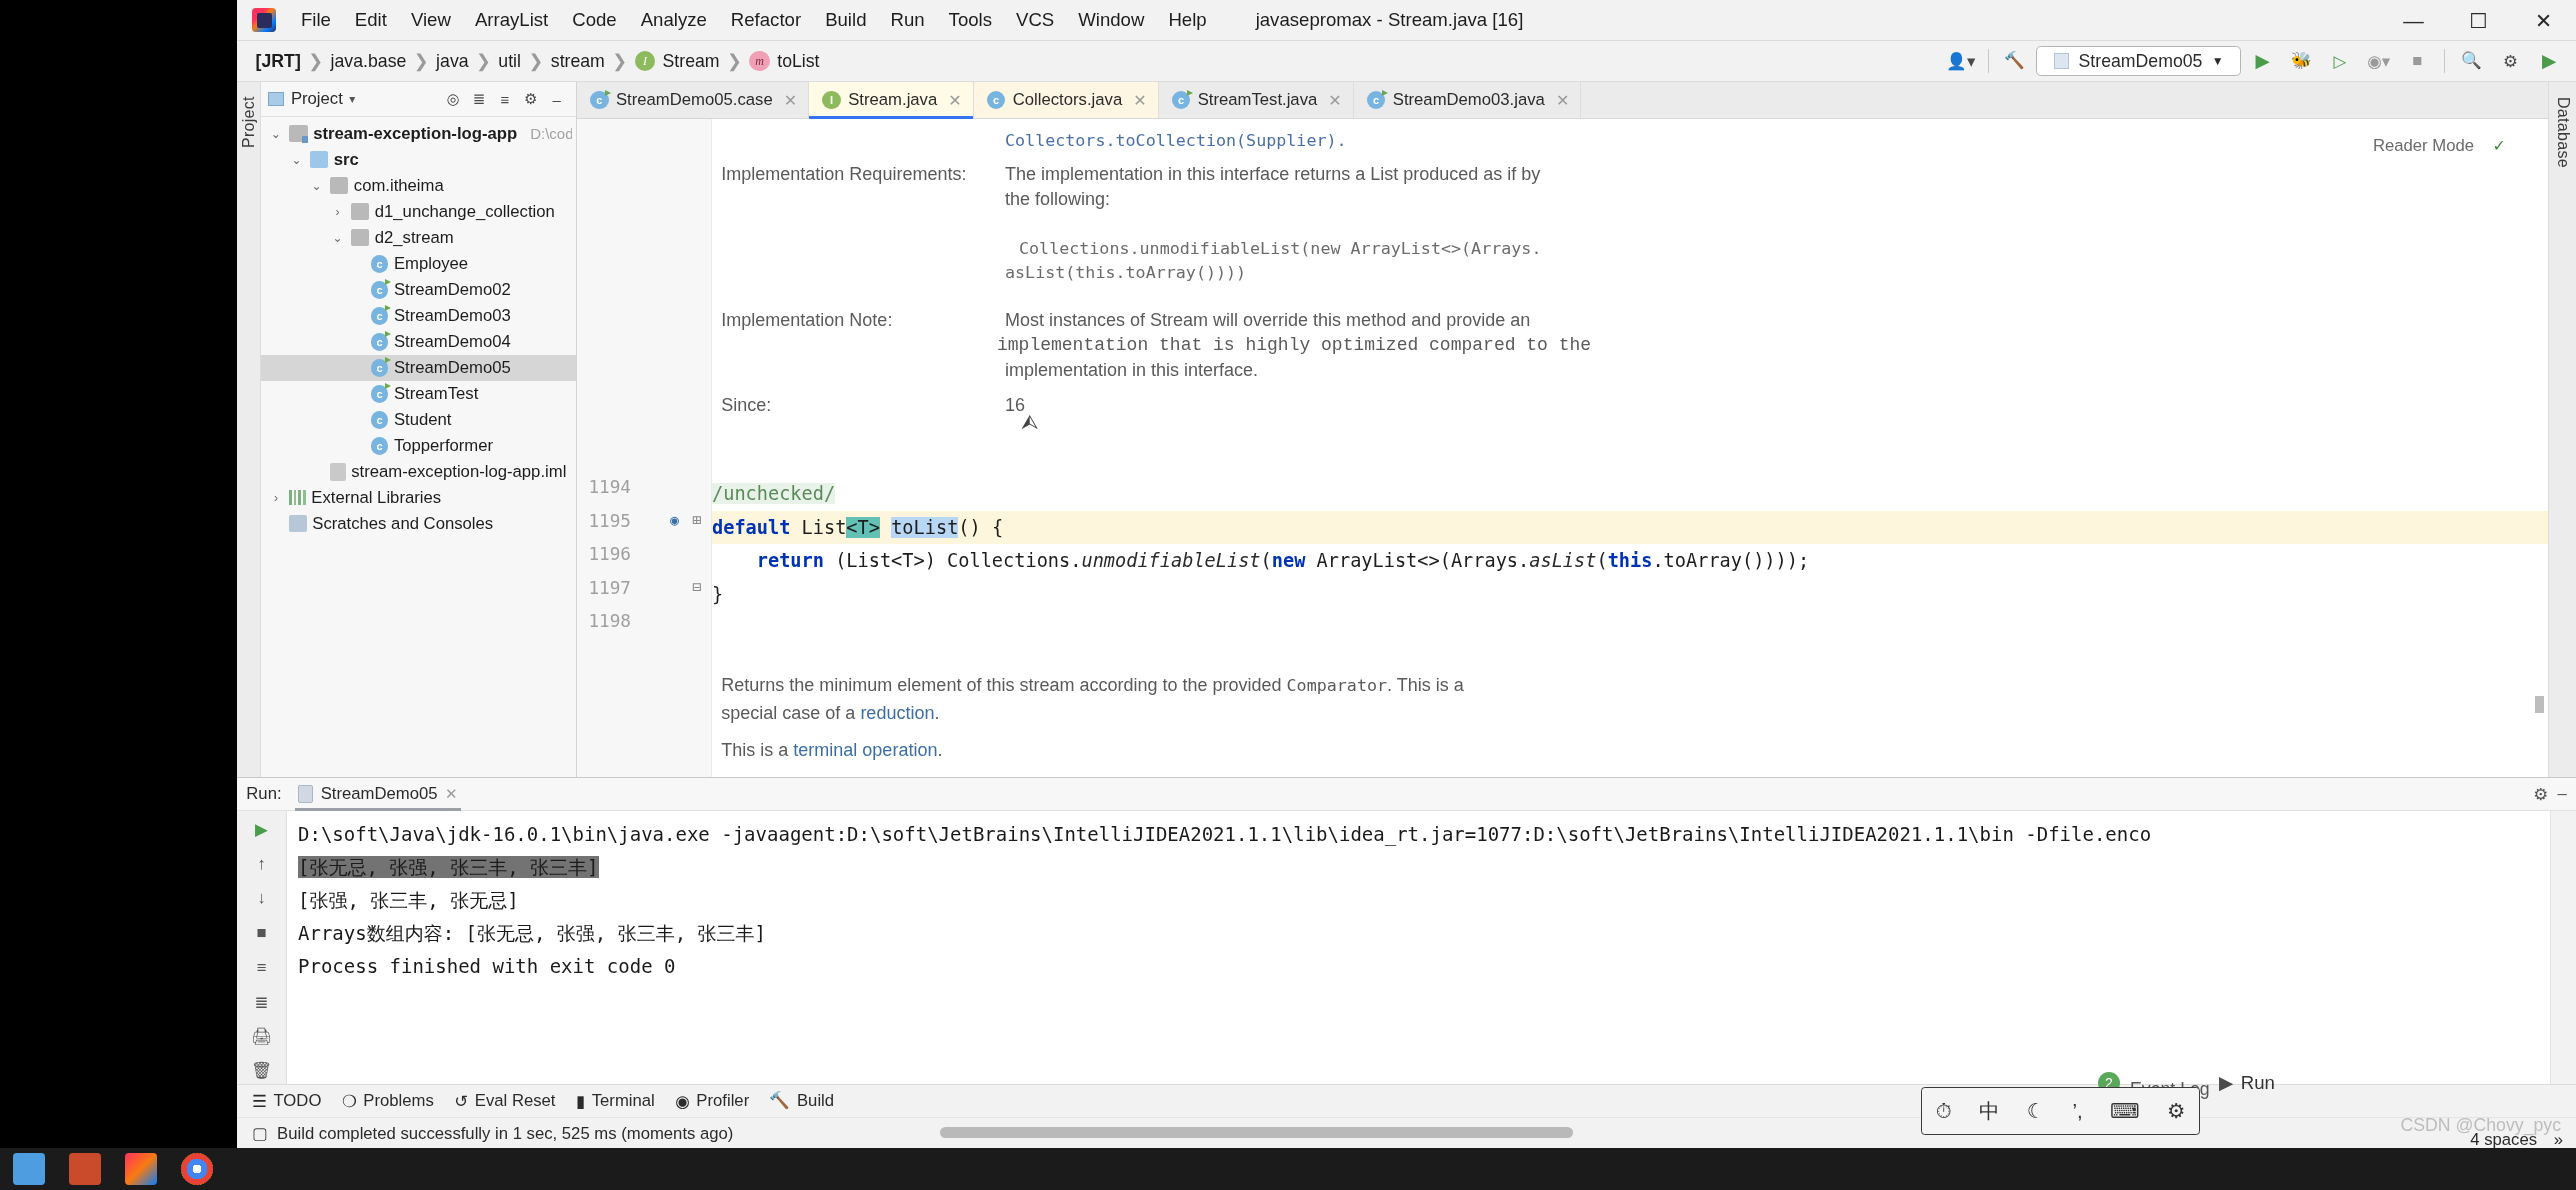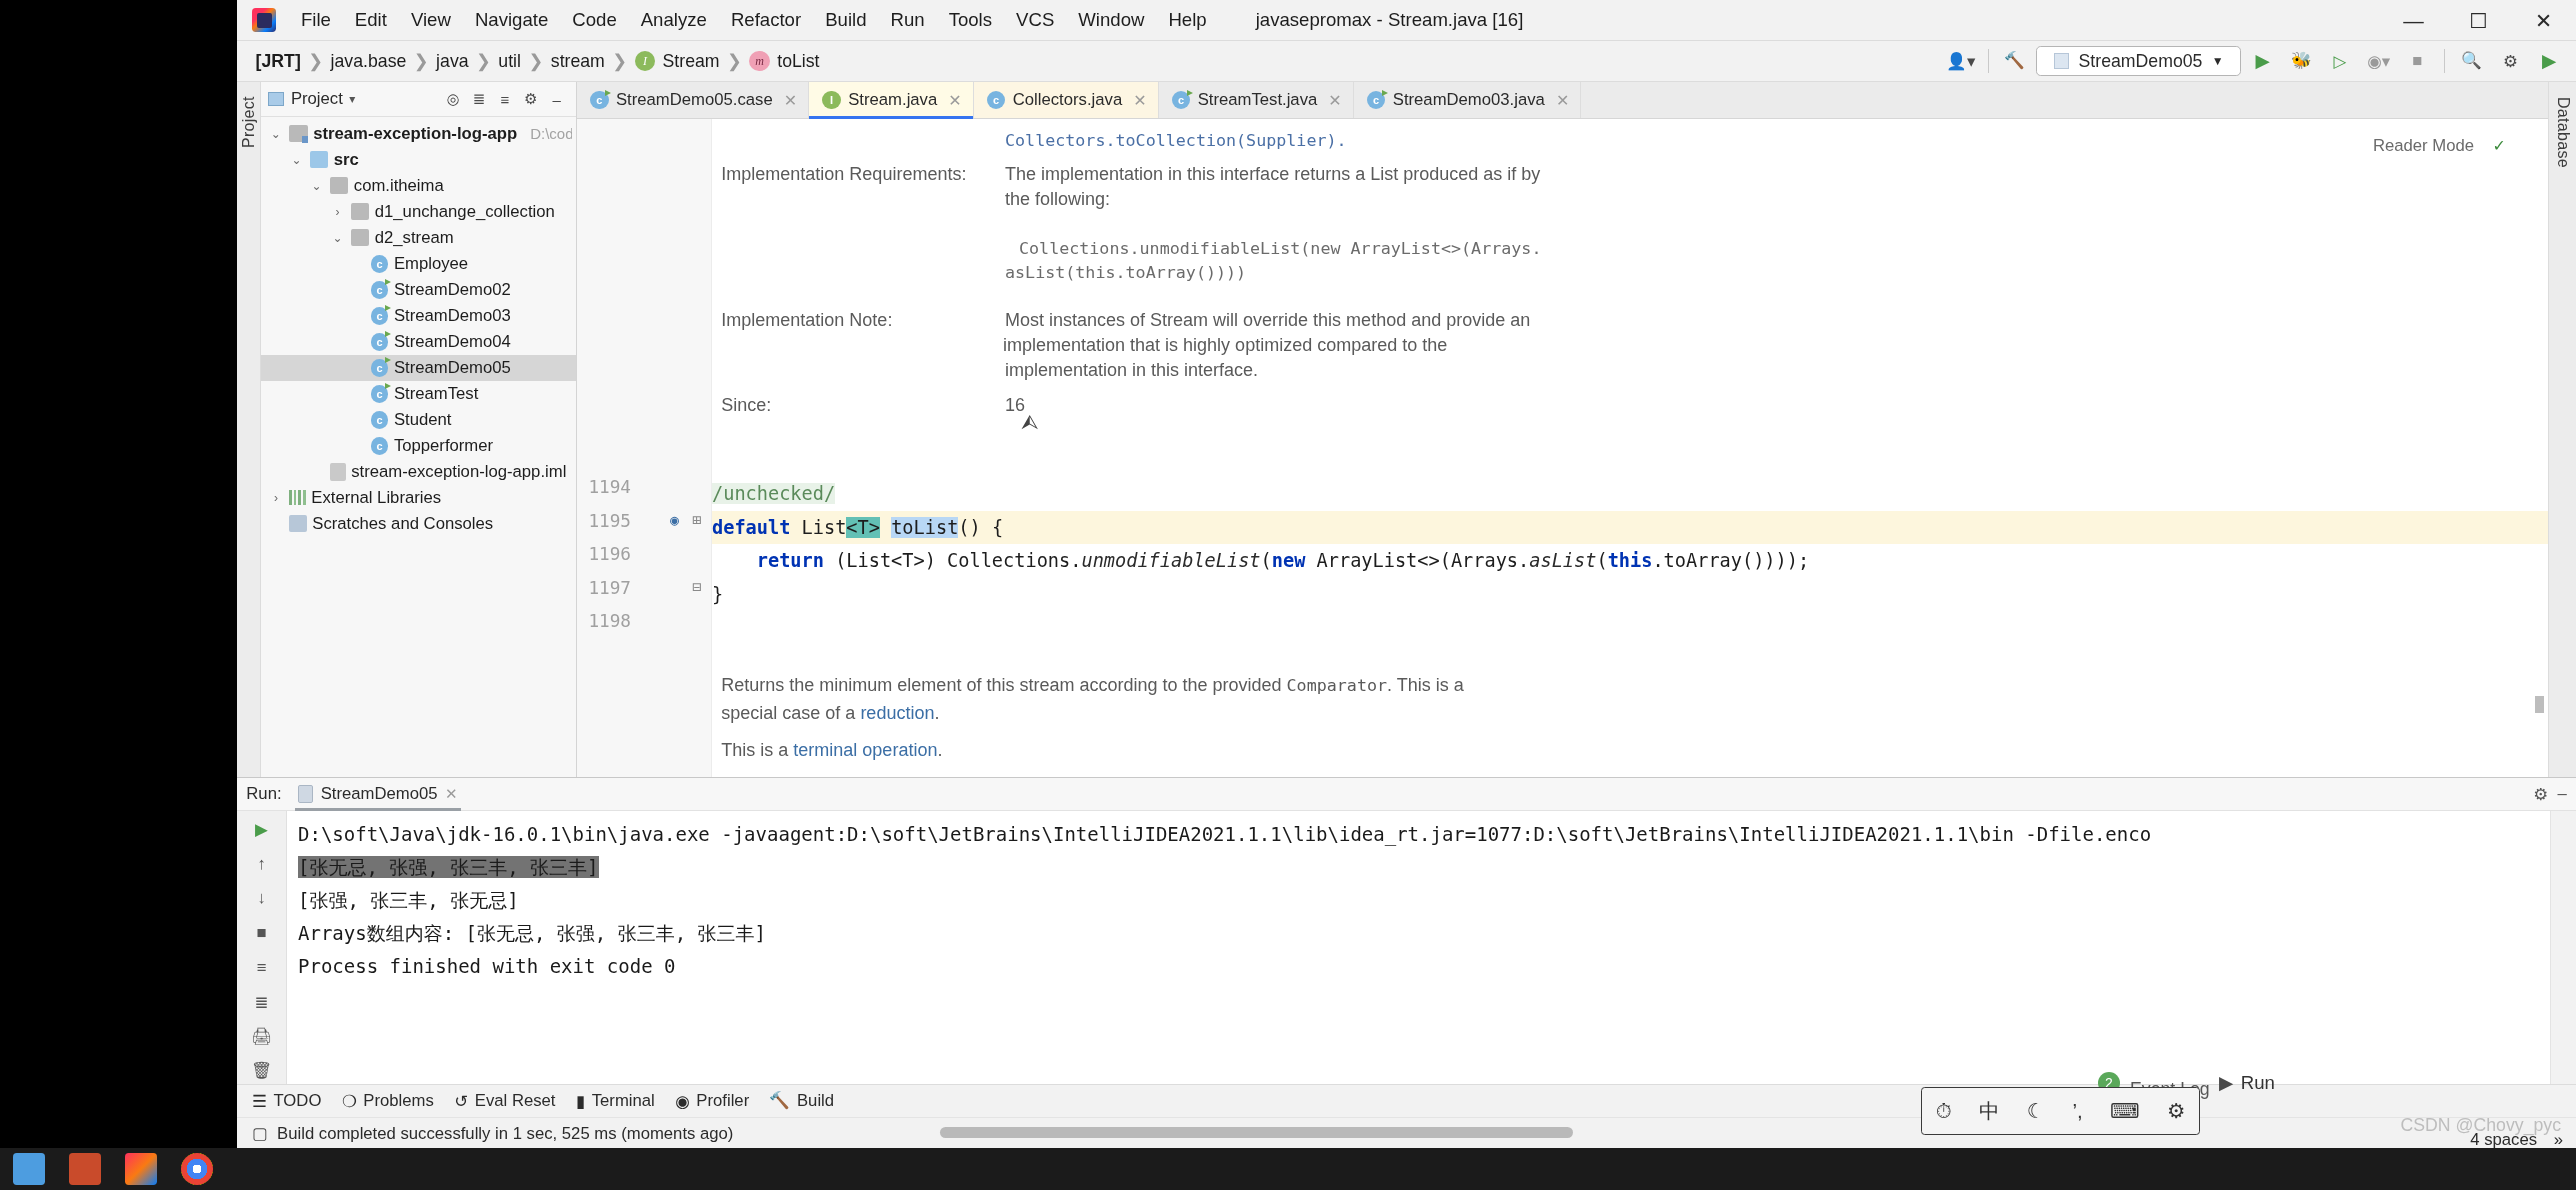--- a/index.html
+++ b/index.html
@@ -271,21 +271,21 @@
 <div class="desktop">
   <div class="side-dark-left"></div>
 
   <div class="ide">
 
     <div class="menubar">
       <div class="app-icon"></div>
       <div class="menu-item">File</div>
       <div class="menu-item">Edit</div>
       <div class="menu-item">View</div>
-      <div class="menu-item">Navigate</div>
+      <div class="menu-item">ArrayList</div>
       <div class="menu-item">Code</div>
       <div class="menu-item">Analyze</div>
       <div class="menu-item">Refactor</div>
       <div class="menu-item">Build</div>
       <div class="menu-item">Run</div>
       <div class="menu-item">Tools</div>
       <div class="menu-item">VCS</div>
       <div class="menu-item">Window</div>
       <div class="menu-item">Help</div>
       <div class="win-title">javasepromax - Stream.java [16]</div>
@@ -492,21 +492,21 @@
 
             <div class="doc" style="top:0; height:354px;">
               <div class="dt mono blue" style="left:293px; top:9.3px;">Collectors.toCollection(Supplier).</div>
               <div class="dt" style="left:9.3px; top:42px;">Implementation Requirements:</div>
               <div class="dt" style="left:293px; top:42px;">The implementation in this interface returns a List produced as if by</div>
               <div class="dt" style="left:293px; top:67px;">the following:</div>
               <div class="dt mono" style="left:307px; top:117px; color:#6b6b6b;">Collections.unmodifiableList(new ArrayList&lt;&gt;(Arrays.</div>
               <div class="dt mono" style="left:293px; top:141px; color:#6b6b6b;">asList(this.toArray())))</div>
               <div class="dt" style="left:9.3px; top:188px;">Implementation Note:</div>
               <div class="dt" style="left:293px; top:188px;">Most instances of Stream will override this method and provide an</div>
-              <div class="dt" style="left:291px; top:213px;">implementation that is highly optimized compared to the</div>
+              <div class="dt" style="left:285px; top:213px;font-family:Liberation Mono, monospace;">implementation that is highly optimized compared to the</div>
               <div class="dt" style="left:293px; top:238px;">implementation in this interface.</div>
               <div class="dt" style="left:9.3px; top:273px;">Since:</div>
               <div class="dt" style="left:293px; top:273px;">16</div>
               <div class="dt" style="left:309px; top:288px; font-size:20.5px; color:#444;">⮙</div>
             </div>
 
             <div class="hl-line" style="top:392px;"></div>
             <div class="codeline" style="top:358px;"><span class="cmt hl-cmt">/unchecked/</span></div>
             <div class="codeline" style="top:392px;"><span class="kw">default</span> <span>List</span><span class="hl-teal">&lt;T&gt;</span> <span class="hl-caret">toList</span>() {</div>
             <div class="codeline" style="top:425px;">    <span class="kw">return</span> (List&lt;T&gt;) Collections.<span class="ital">unmodifiableList</span>(<span class="kw">new</span> ArrayList&lt;&gt;(Arrays.<span class="ital">asList</span>(<span class="kw">this</span>.toArray())));</div>

